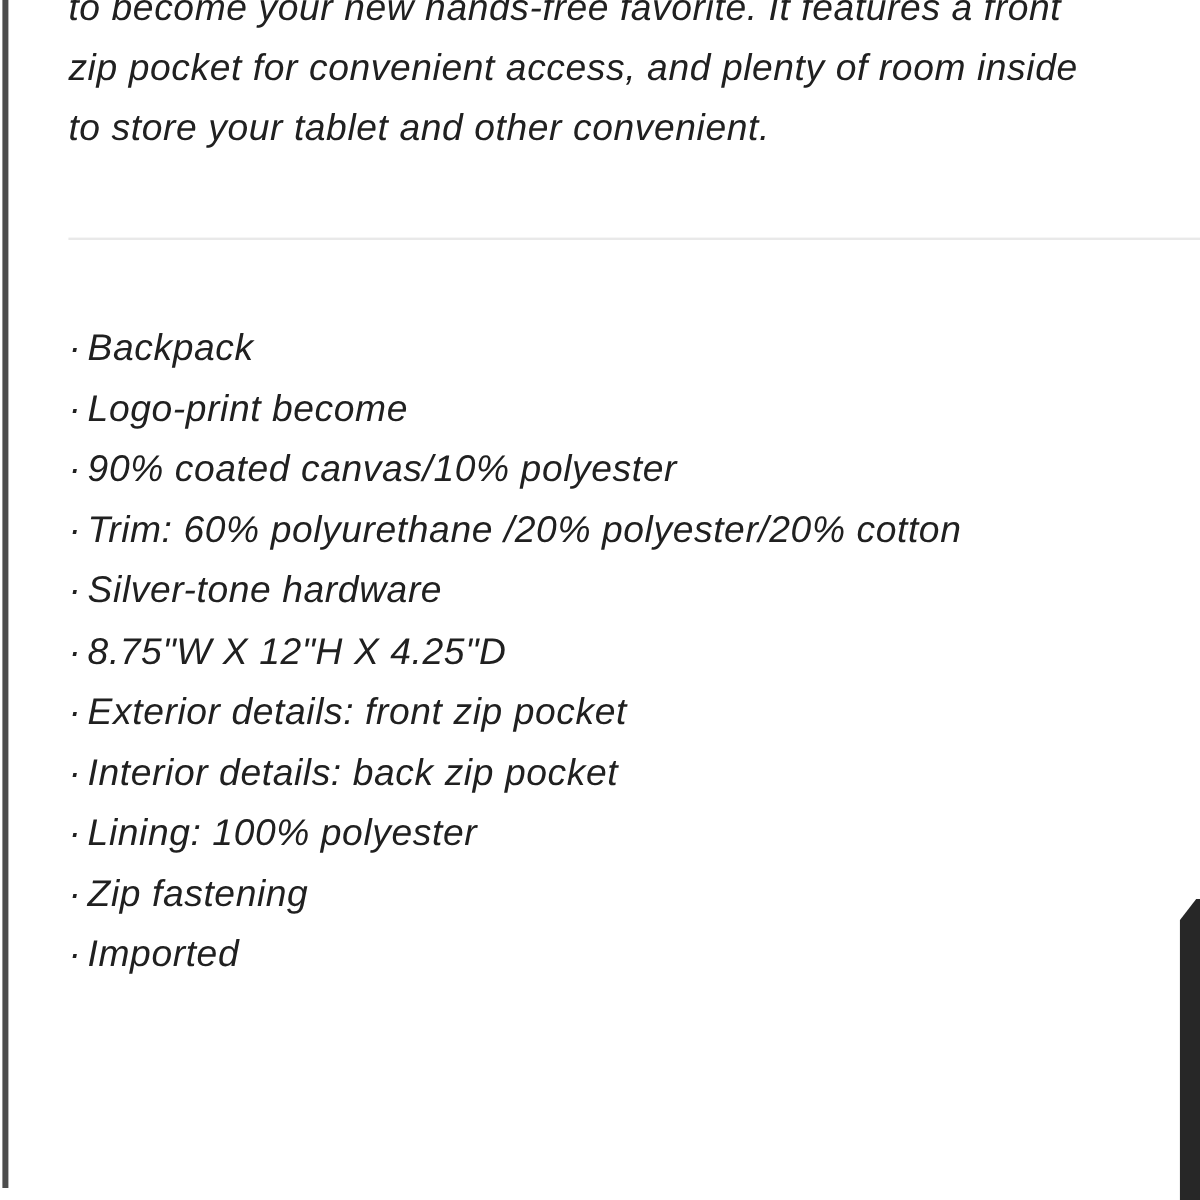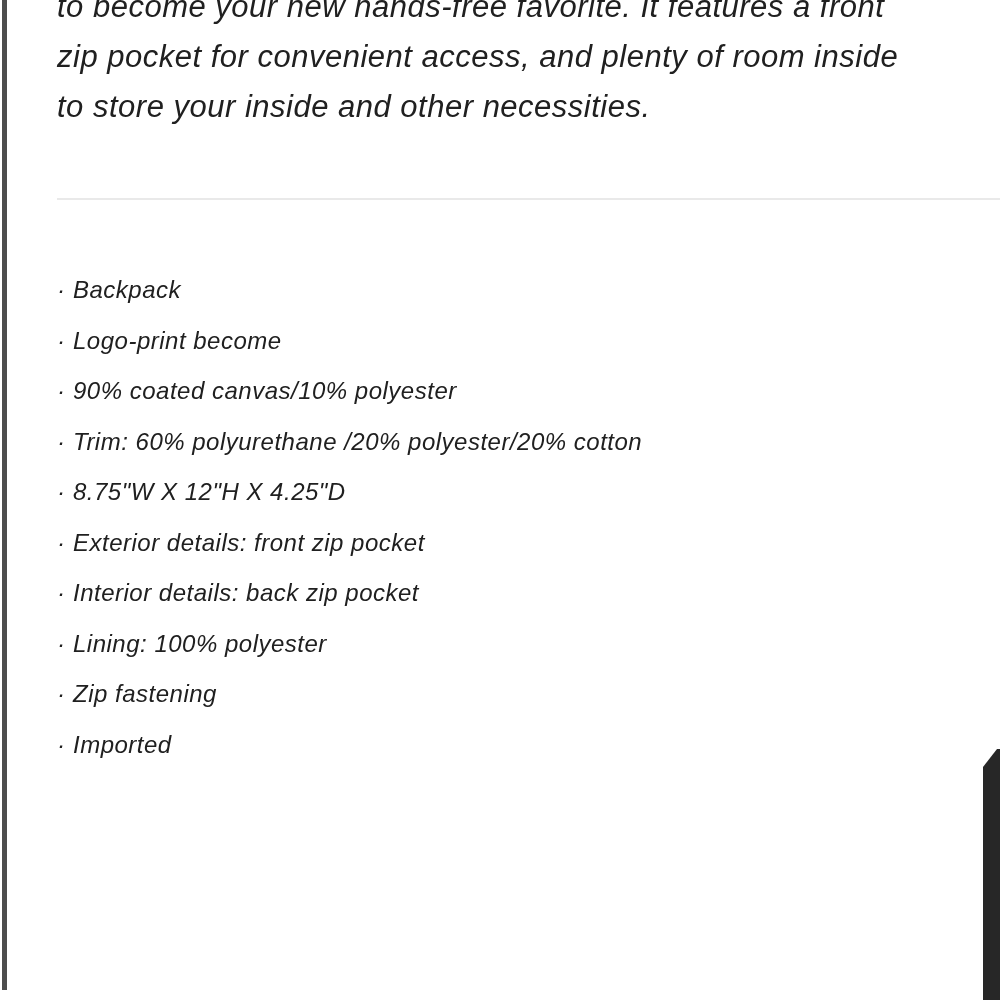--- a/index.html
+++ b/index.html
@@ -58,21 +58,21 @@
     height: 2px;
     background: #e9e9e9;
   }
   .details {
     position: absolute;
     top: 265px;
     left: 0;
     margin: 0;
     padding: 0;
     list-style: none;
-    font-size: 24px;
+    font-size: 31px;
     letter-spacing: 0.5px;
     font-weight: 400;
   }
   .details li {
     position: relative;
     line-height: 50.5px;
     padding-left: 16px;
     white-space: nowrap;
   }
   .details li::before {
@@ -96,30 +96,31 @@
 
 <div class="screen">
 
   <div class="left-bar"></div>
 
   <div class="content">
 
     <div class="desc">
       <span class="line">to become your new hands-free favorite. It features a front</span>
       <span class="line">zip pocket for convenient access, and plenty of room inside</span>
-      <span class="line">to store your inside and other necessities.</span>
+      <span class="line">to store your tablet and other convenient.</span>
     </div>
 
     <div class="divider"></div>
 
     <ul class="details">
       <li data-bullet="·">Backpack</li>
       <li data-bullet="·">Logo-print become</li>
       <li data-bullet="·">90% coated canvas/10% polyester</li>
       <li data-bullet="·">Trim: 60% polyurethane /20% polyester/20% cotton</li>
+      <li data-bullet="·">Silver-tone hardware</li>
       <li data-bullet="·">8.75"W X 12"H X 4.25"D</li>
       <li data-bullet="·">Exterior details: front zip pocket</li>
       <li data-bullet="·">Interior details: back zip pocket</li>
       <li data-bullet="·">Lining: 100% polyester</li>
       <li data-bullet="·">Zip fastening</li>
       <li data-bullet="·">Imported</li>
     </ul>
 
   </div>
 

